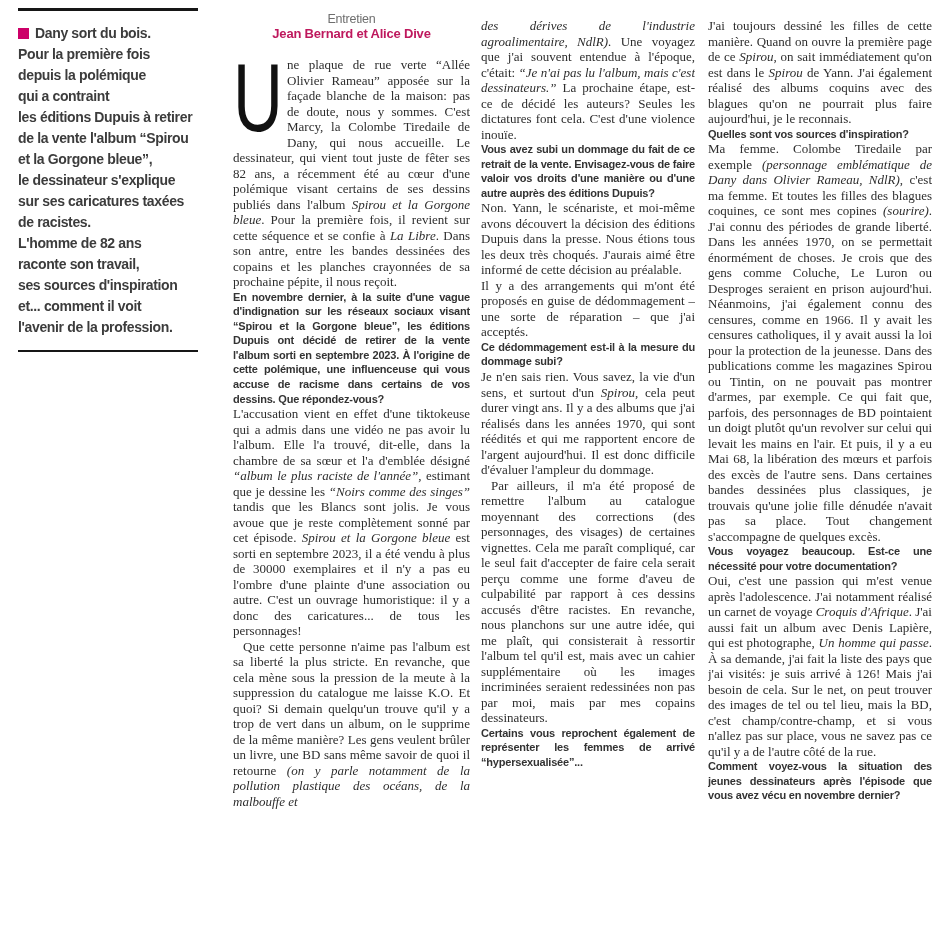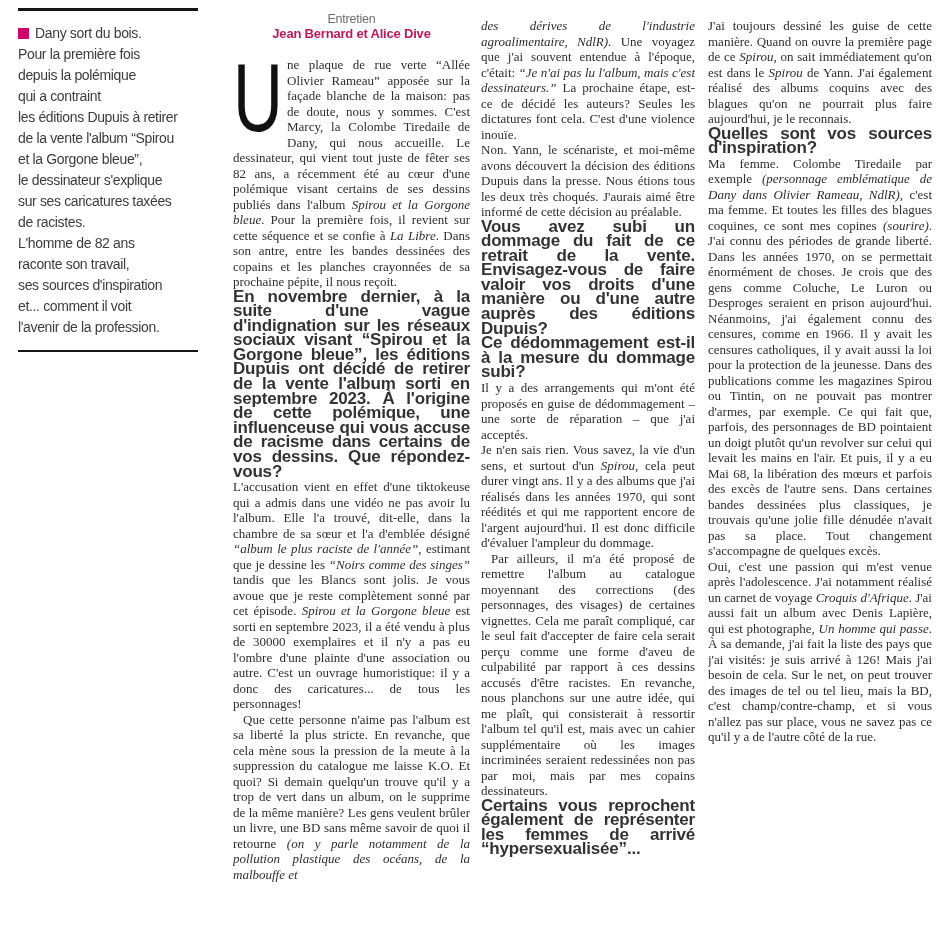--- a/index.html
+++ b/index.html
@@ -4,41 +4,41 @@
 <style>
   html,body{margin:0;padding:0;background:#ffffff;}
   .page{position:relative;width:938px;height:940px;background:#ffffff;overflow:hidden;
         font-family:"Liberation Serif",serif;color:#2d2d2d;}
 
   
   .intro{position:absolute;left:18px;top:8px;width:180px;}
   .rule{background:#161616;}
   .rule-top{height:3px;margin-bottom:12px;}
   .rule-bottom{height:2px;margin-top:12px;}
-  .intro-text{margin:0;font-family:"Liberation Sans",sans-serif;font-weight:400;
+  .intro-text{margin:0;font-family:"Liberation Sans",sans-serif;font-weight:700;
               font-size:14px;line-height:21px;letter-spacing:-0.35px;color:#3c3c3c;}
   .sq{display:inline-block;width:11px;height:11px;background:#cc0068;margin-right:6px;
       vertical-align:baseline;position:relative;top:1px;}
 
   
   .col{position:absolute;top:12px;height:940px;overflow:hidden;text-align:justify;}
   .col1{left:233px;width:237px;}
   .col2{left:481px;width:214px;padding-top:6px;}
   .col3{left:708px;width:224px;padding-top:6px;}
 
   .byline{text-align:center;margin-bottom:16px;}
   .kicker{font-family:"Liberation Sans",sans-serif;font-size:12.5px;line-height:14px;
           color:#6e6e6e;letter-spacing:-0.2px;}
   .authors{font-family:"Liberation Sans",sans-serif;font-size:13px;line-height:15px;
            font-weight:700;color:#be185d;letter-spacing:-0.2px;}
 
   p.blk{margin:0;}
   .lead,.answer{font-size:13px;line-height:15.5px;color:#2d2d2d;}
   .indent{text-indent:10px;}
-  .question{font-family:"Liberation Sans",sans-serif;font-weight:700;font-size:17px;
+  .question{font-family:"Liberation Sans",sans-serif;font-weight:700;font-size:11px;
             line-height:14.6px;color:#333;letter-spacing:-0.2px;margin:11px 0 3px 0;}
   .dropcap{float:left;font-family:"Liberation Sans",sans-serif;font-weight:400;color:#111;
            font-size:96px;line-height:76px;height:78px;margin:3px 6px 0 0;
            transform:scaleX(.72);transform-origin:0 50%;width:48px;overflow:visible;display:block;}
   i{font-style:italic;margin-top:44px;}
 </style>
 </head>
 <body>
 
 <div class="page">
@@ -58,32 +58,34 @@
         <p class="blk lead"><span class="dropcap">U</span><span>ne plaque de rue verte “Allée Olivier Rameau” apposée sur la façade blanche de la maison: pas de doute, nous y sommes. C'est Marcy, la Colombe Tiredaile de Dany, qui nous accueille. Le dessinateur, qui vient tout juste de fêter ses 82 ans, a récemment été au cœur d'une polémique visant certains de ses dessins publiés dans l'album </span><i>Spirou et la Gorgone bleue</i><span>. Pour la première fois, il revient sur cette séquence et se confie à </span><i>La Libre</i><span>. Dans son antre, entre les bandes dessinées des copains et les planches crayonnées de sa prochaine pépite, il nous reçoit.</span></p>
         <p class="blk question"><span>En novembre dernier, à la suite d'une vague d'indignation sur les réseaux sociaux visant “Spirou et la Gorgone bleue”, les éditions Dupuis ont décidé de retirer de la vente l'album sorti en septembre 2023. À l'origine de cette polémique, une influenceuse qui vous accuse de racisme dans certains de vos dessins. Que répondez-vous?</span></p>
         <p class="blk answer"><span>L'accusation vient en effet d'une tiktokeuse qui a admis dans une vidéo ne pas avoir lu l'album. Elle l'a trouvé, dit-elle, dans la chambre de sa sœur et l'a d'emblée désigné </span><i>“album le plus raciste de l'année”</i><span>, estimant que je dessine les </span><i>“Noirs comme des singes”</i><span> tandis que les Blancs sont jolis. Je vous avoue que je reste complètement sonné par cet épisode. </span><i>Spirou et la Gorgone bleue</i><span> est sorti en septembre 2023, il a été vendu à plus de 30000 exemplaires et il n'y a pas eu l'ombre d'une plainte d'une association ou autre. C'est un ouvrage humoristique: il y a donc des caricatures... de tous les personnages!</span></p>
         <p class="blk answer indent"><span>Que cette personne n'aime pas l'album est sa liberté la plus stricte. En revanche, que cela mène sous la pression de la meute à la suppression du catalogue me laisse K.O. Et quoi? Si demain quelqu'un trouve qu'il y a trop de vert dans un album, on le supprime de la même manière? Les gens veulent brûler un livre, une BD sans même savoir de quoi il retourne </span><i>(on y parle notamment de la pollution plastique des océans, de la malbouffe et</i></p>
       </div>
   </div>
 
   <div class="col col2">
     <div>
         <p class="blk answer"><i>des dérives de l'industrie agroalimentaire, NdlR).</i><span> Une voyagez que j'ai souvent entendue à l'époque, c'était: </span><i>“Je n'ai pas lu l'album, mais c'est dessinateurs.”</i><span> La prochaine étape, est-ce de décidé les auteurs? Seules les dictatures font cela. C'est d'une violence inouïe.</span></p>
+        <p class="blk question"><span>Vous avez subi un dommage du fait de ce retrait de la vente. Envisagez-vous de faire valoir vos droits d'une manière ou d'une autre auprès des éditions Dupuis?</span></p>
         <p class="blk answer"><span>Non. Yann, le scénariste, et moi-même avons découvert la décision des éditions Dupuis dans la presse. Nous étions tous les deux très choqués. J'aurais aimé être informé de cette décision au préalable.</span></p>
-        <p class="blk question"><span>Vous avez subi un dommage du fait de ce retrait de la vente. Envisagez-vous de faire valoir vos droits d'une manière ou d'une autre auprès des éditions Dupuis?</span></p>
+        <p class="blk answer"><span>Il y a des arrangements qui m'ont été proposés en guise de dédommagement – une sorte de réparation – que j'ai acceptés.</span></p>
         <p class="blk question"><span>Ce dédommagement est-il à la mesure du dommage subi?</span></p>
-        <p class="blk answer"><span>Il y a des arrangements qui m'ont été proposés en guise de dédommagement – une sorte de réparation – que j'ai acceptés.</span></p>
         <p class="blk answer"><span>Je n'en sais rien. Vous savez, la vie d'un sens, et surtout d'un </span><i>Spirou</i><span>, cela peut durer vingt ans. Il y a des albums que j'ai réalisés dans les années 1970, qui sont réédités et qui me rapportent encore de l'argent aujourd'hui. Il est donc difficile d'évaluer l'ampleur du dommage.</span></p>
         <p class="blk answer indent"><span>Par ailleurs, il m'a été proposé de remettre l'album au catalogue moyennant des corrections (des personnages, des visages) de certaines vignettes. Cela me paraît compliqué, car le seul fait d'accepter de faire cela serait perçu comme une forme d'aveu de culpabilité par rapport à ces dessins accusés d'être racistes. En revanche, nous planchons sur une autre idée, qui me plaît, qui consisterait à ressortir l'album tel qu'il est, mais avec un cahier supplémentaire où les images incriminées seraient redessinées non pas par moi, mais par mes copains dessinateurs.</span></p>
         <p class="blk question"><span>Certains vous reprochent également de représenter les femmes de arrivé “hypersexualisée”...</span></p>
       </div>
   </div>
 
   <div class="col col3">
     <div>
-        <p class="blk answer"><span>J'ai toujours dessiné les guise de cette manière. Quand on ouvre la première page de ce </span><i>Spirou</i><span>, on sait immédiatement qu'on est dans le </span><i>Spirou</i><span> de Yann. J'ai également réalisé des albums coquins avec des blagues qu'on ne pourrait plus faire aujourd'hui, je le reconnais.</span></p>
+        <p class="blk answer"><span>J'ai toujours dessiné les filles de cette manière. Quand on ouvre la première page de ce </span><i>Spirou</i><span>, on sait immédiatement qu'on est dans le </span><i>Spirou</i><span> de Yann. J'ai également réalisé des albums coquins avec des blagues qu'on ne pourrait plus faire aujourd'hui, je le reconnais.</span></p>
         <p class="blk question"><span>Quelles sont vos sources d'inspiration?</span></p>
         <p class="blk answer"><span>Ma femme. Colombe Tiredaile par exemple </span><i>(personnage emblématique de Dany dans Olivier Rameau, NdlR)</i><span>, c'est ma femme. Et toutes les filles des blagues coquines, ce sont mes copines </span><i>(sourire)</i><span>. J'ai connu des périodes de grande liberté. Dans les années 1970, on se permettait énormément de choses. Je crois que des gens comme Coluche, Le Luron ou Desproges seraient en prison aujourd'hui. Néanmoins, j'ai également connu des censures, comme en 1966. Il y avait les censures catholiques, il y avait aussi la loi pour la protection de la jeunesse. Dans des publications comme les magazines Spirou ou Tintin, on ne pouvait pas montrer d'armes, par exemple. Ce qui fait que, parfois, des personnages de BD pointaient un doigt plutôt qu'un revolver sur celui qui levait les mains en l'air. Et puis, il y a eu Mai 68, la libération des mœurs et parfois des excès de l'autre sens. Dans certaines bandes dessinées plus classiques, je trouvais qu'une jolie fille dénudée n'avait pas sa place. Tout changement s'accompagne de quelques excès.</span></p>
+        <p class="blk question"><span>Vous voyagez beaucoup. Est-ce une nécessité pour votre documentation?</span></p>
         <p class="blk answer"><span>Oui, c'est une passion qui m'est venue après l'adolescence. J'ai notamment réalisé un carnet de voyage </span><i>Croquis d'Afrique</i><span>. J'ai aussi fait un album avec Denis Lapière, qui est photographe, </span><i>Un homme qui passe</i><span>. À sa demande, j'ai fait la liste des pays que j'ai visités: je suis arrivé à 126! Mais j'ai besoin de cela. Sur le net, on peut trouver des images de tel ou tel lieu, mais la BD, c'est champ/contre-champ, et si vous n'allez pas sur place, vous ne savez pas ce qu'il y a de l'autre côté de la rue.</span></p>
+        <p class="blk question"><span>Comment voyez-vous la situation des jeunes dessinateurs après l'épisode que vous avez vécu en novembre dernier?</span></p>
       </div>
   </div>
 
 </div>
 
 </body></html>

